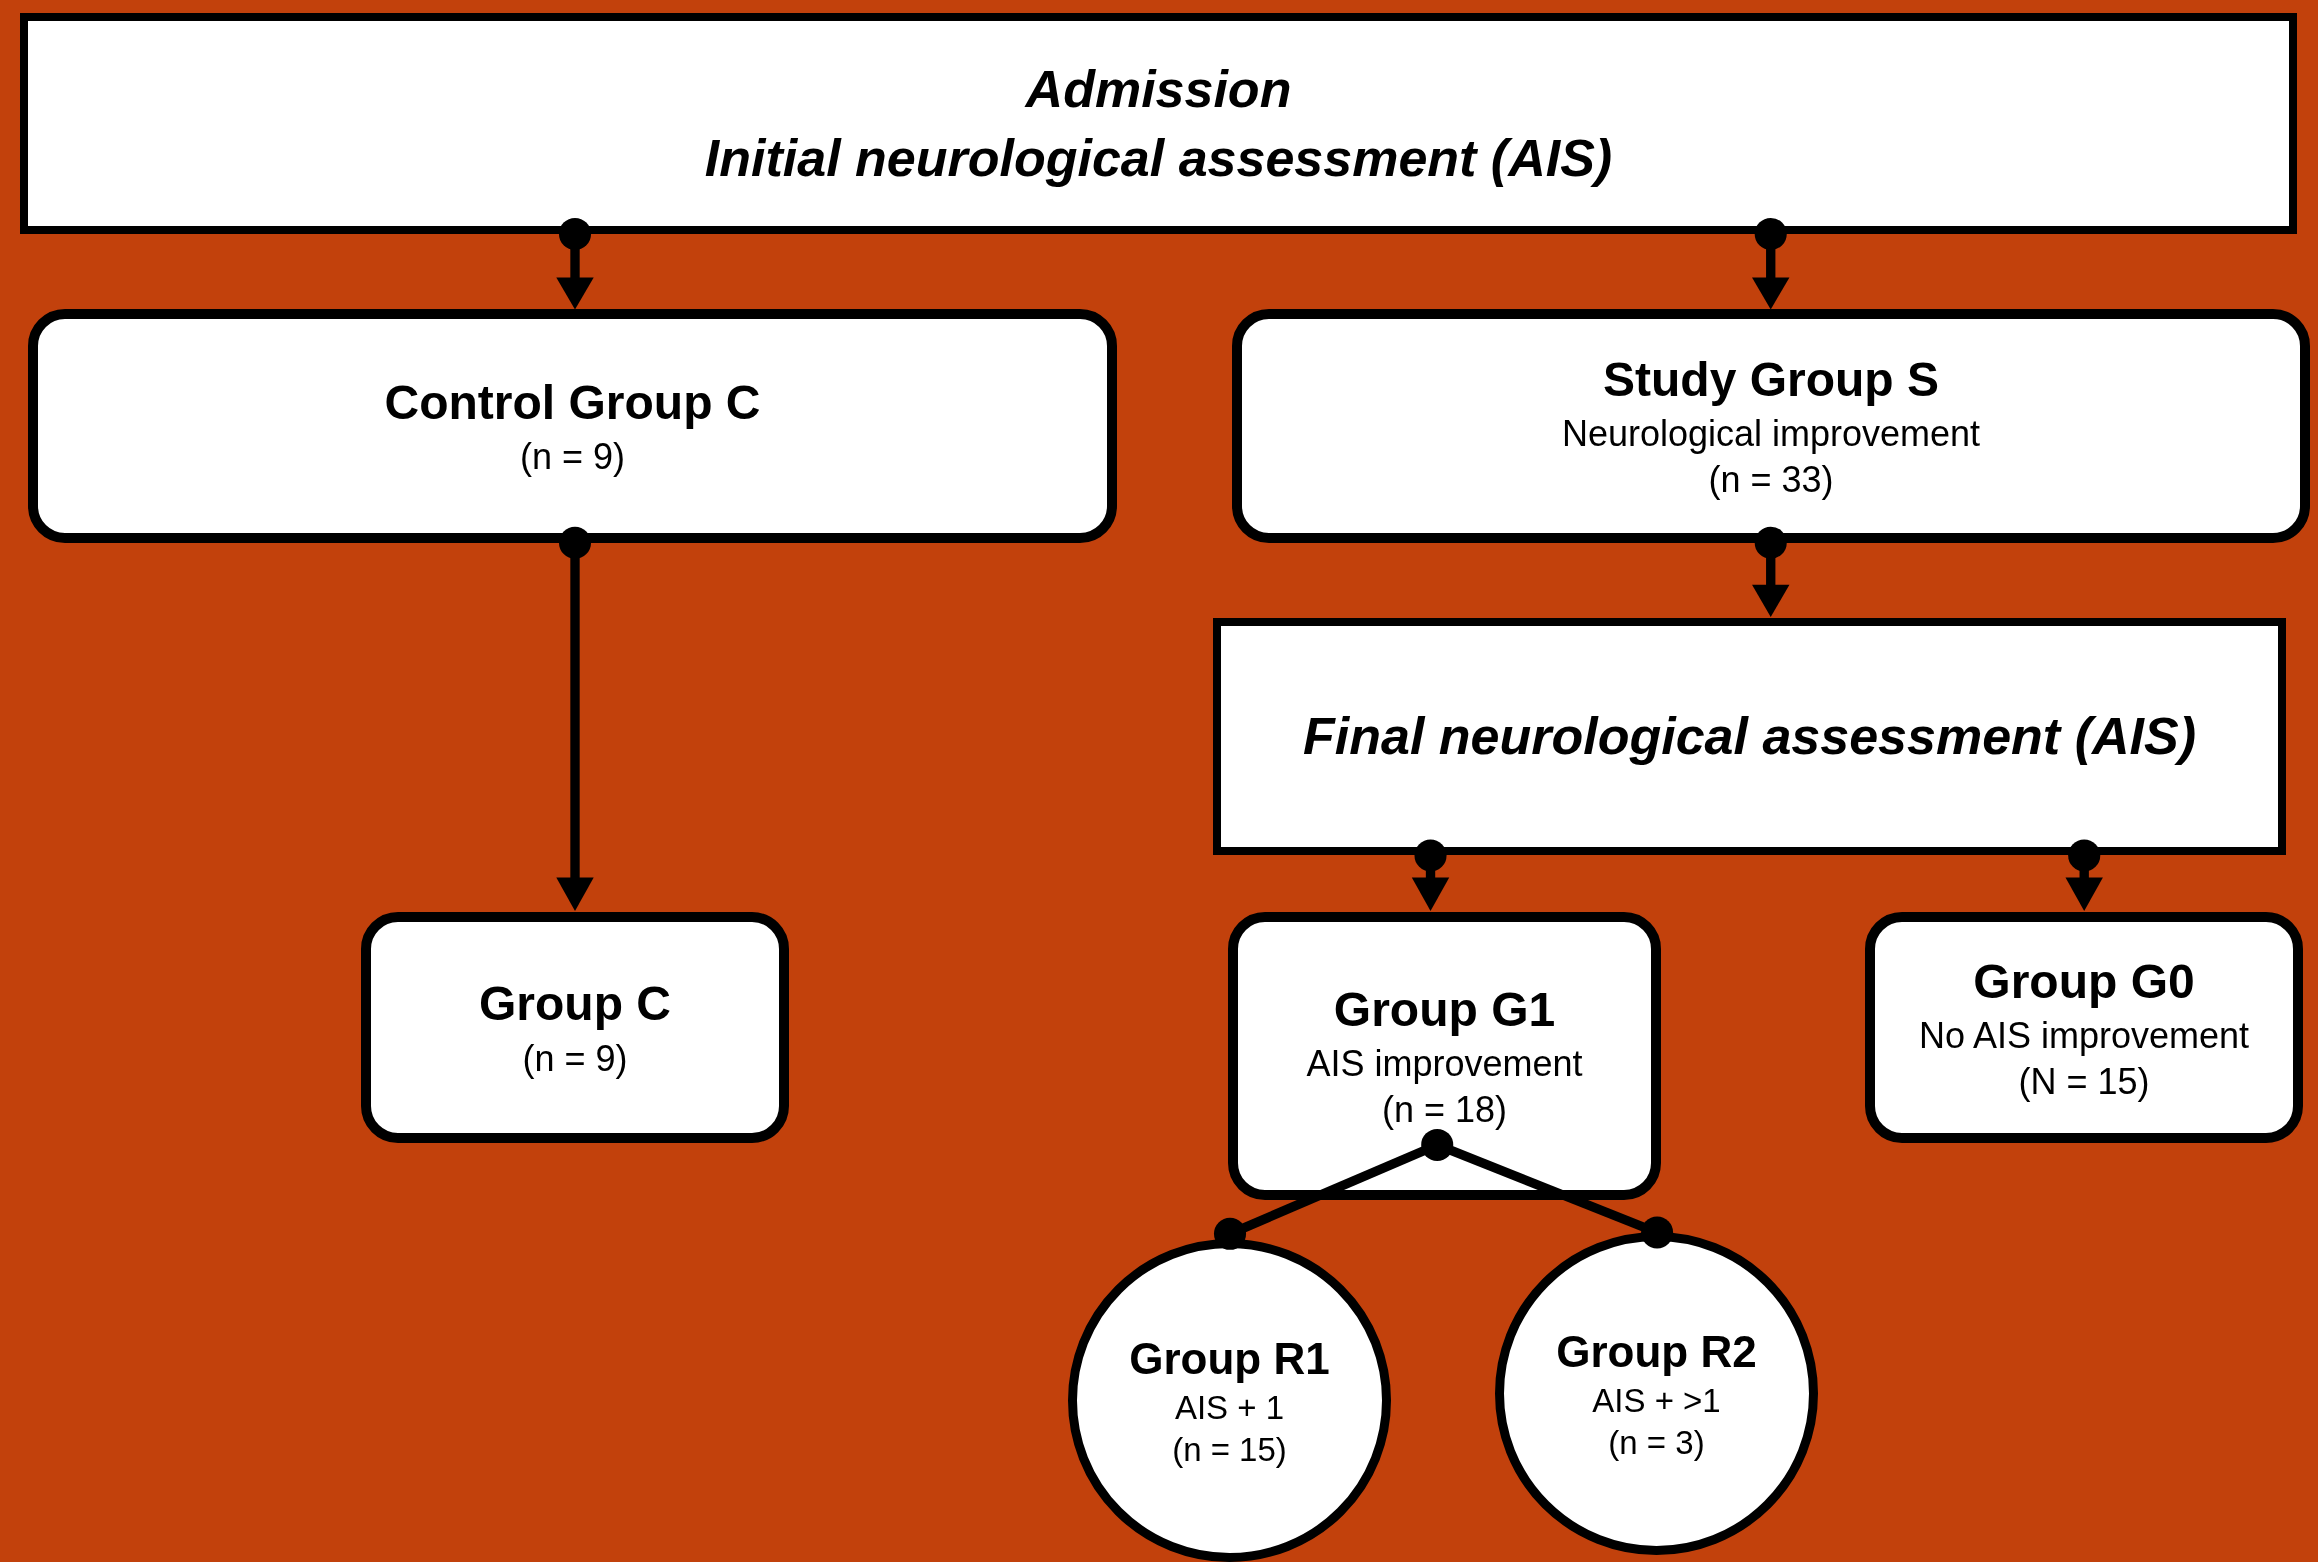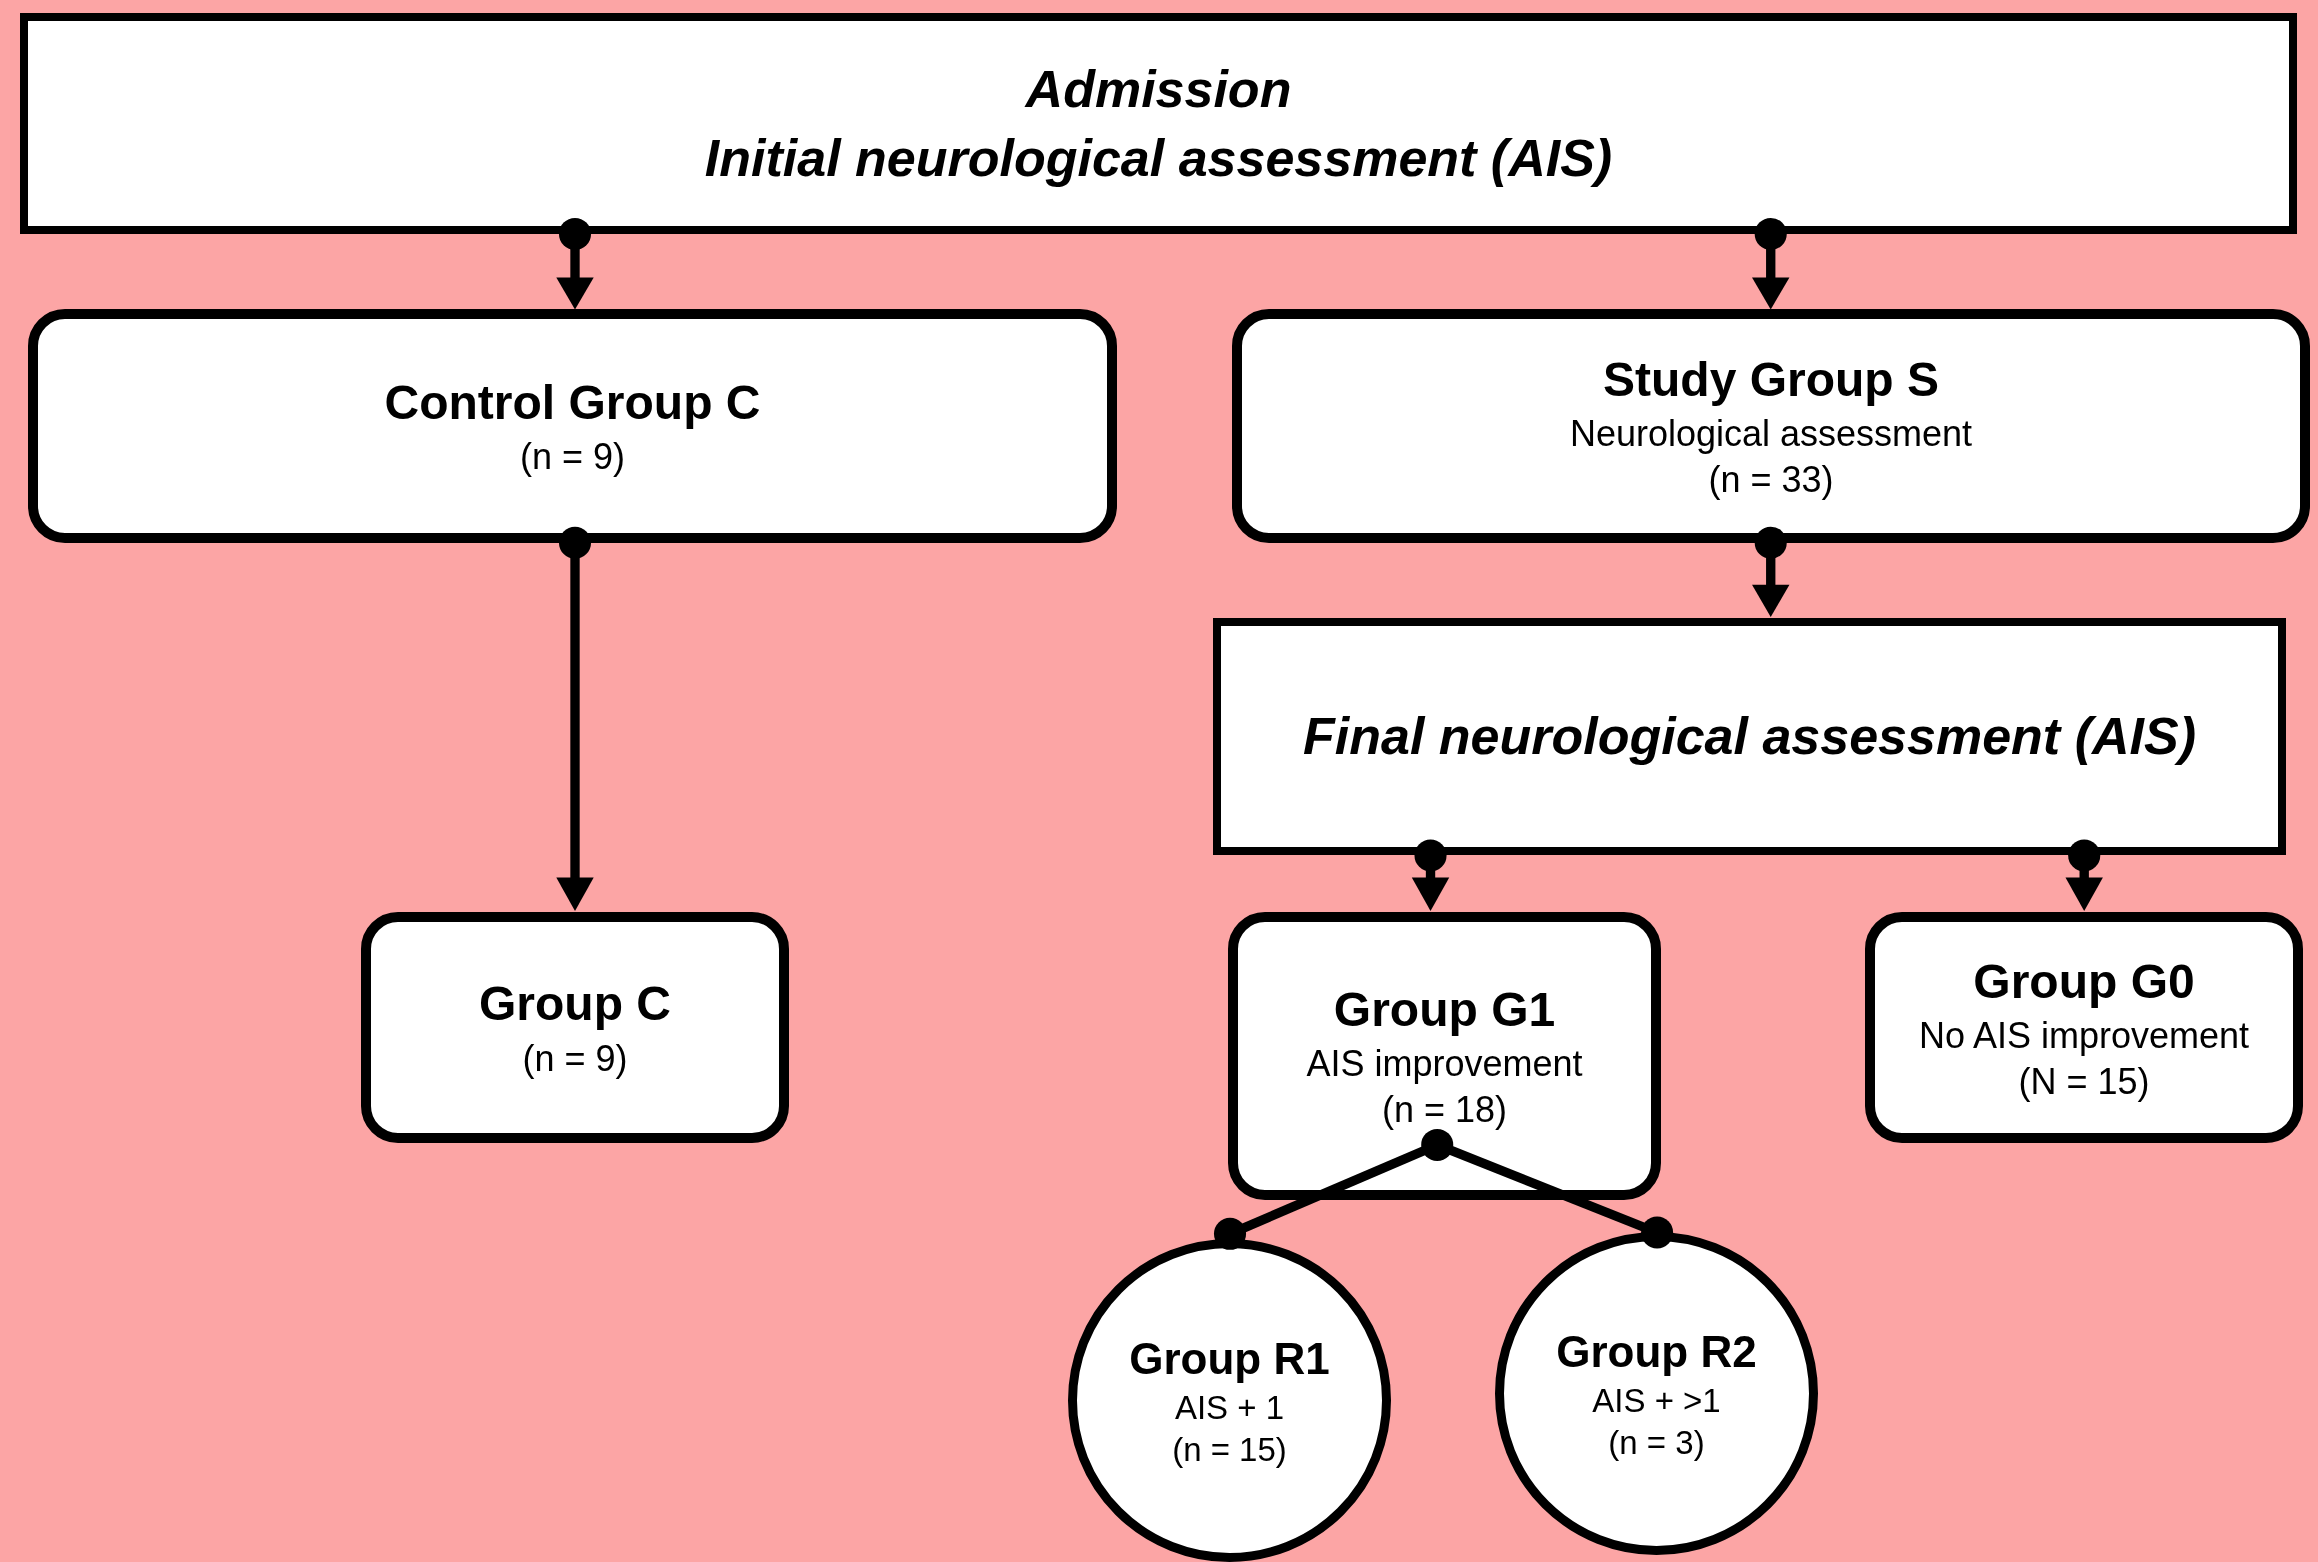--- a/index.html
+++ b/index.html
@@ -1,19 +1,19 @@
 <!DOCTYPE html>
 <html style="font-size:10.7px"><head>
 <meta charset="utf-8">
 <style>
   html,body{margin:0;padding:0;background:#ffffff;}
   .canvas{
     position:relative;
     width:2319px;height:1562px;
-    background:#fca5a5;
+    background:#c2410c;
     font-family:"Liberation Sans",sans-serif;
     color:#000;
     overflow:hidden;
   }
   .connectors{position:absolute;left:0;top:0;z-index:5;pointer-events:none;}
   .node{
     position:absolute;z-index:1;
     display:flex;flex-direction:column;align-items:center;justify-content:center;
     background:#fff;color:#000;text-align:center;box-sizing:border-box;
   }
@@ -36,21 +36,21 @@
     <div class="t-bi">Initial neurological assessment (AIS)</div>
   </div>
 
   <div class="node round" style="left:28px;top:309px;width:1089px;height:234px;">
     <div class="t-h2">Control Group C</div>
     <div class="t-sub">(n = 9)</div>
   </div>
 
   <div class="node round" style="left:1232px;top:309px;width:1078px;height:234px;">
     <div class="t-h2">Study Group S</div>
-    <div class="t-sub">Neurological assessment</div>
+    <div class="t-sub">Neurological improvement</div>
     <div class="t-sub">(n = 33)</div>
   </div>
 
   <div class="node sharp" style="left:1213px;top:618px;width:1073px;height:237px;">
     <div class="t-bi">Final neurological assessment (AIS)</div>
   </div>
 
   <div class="node round" style="left:361px;top:912px;width:428px;height:231px;">
     <div class="t-h2">Group C</div>
     <div class="t-sub">(n = 9)</div>

